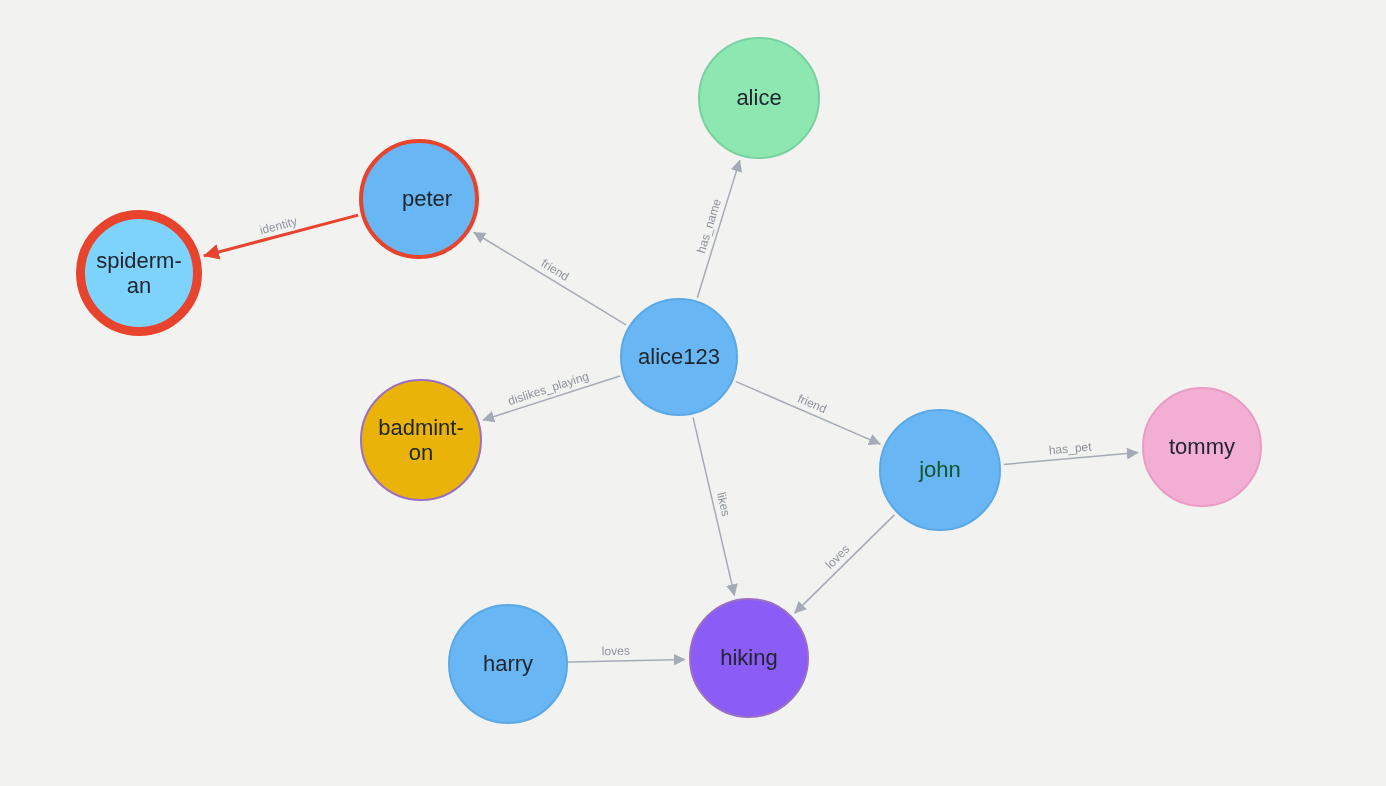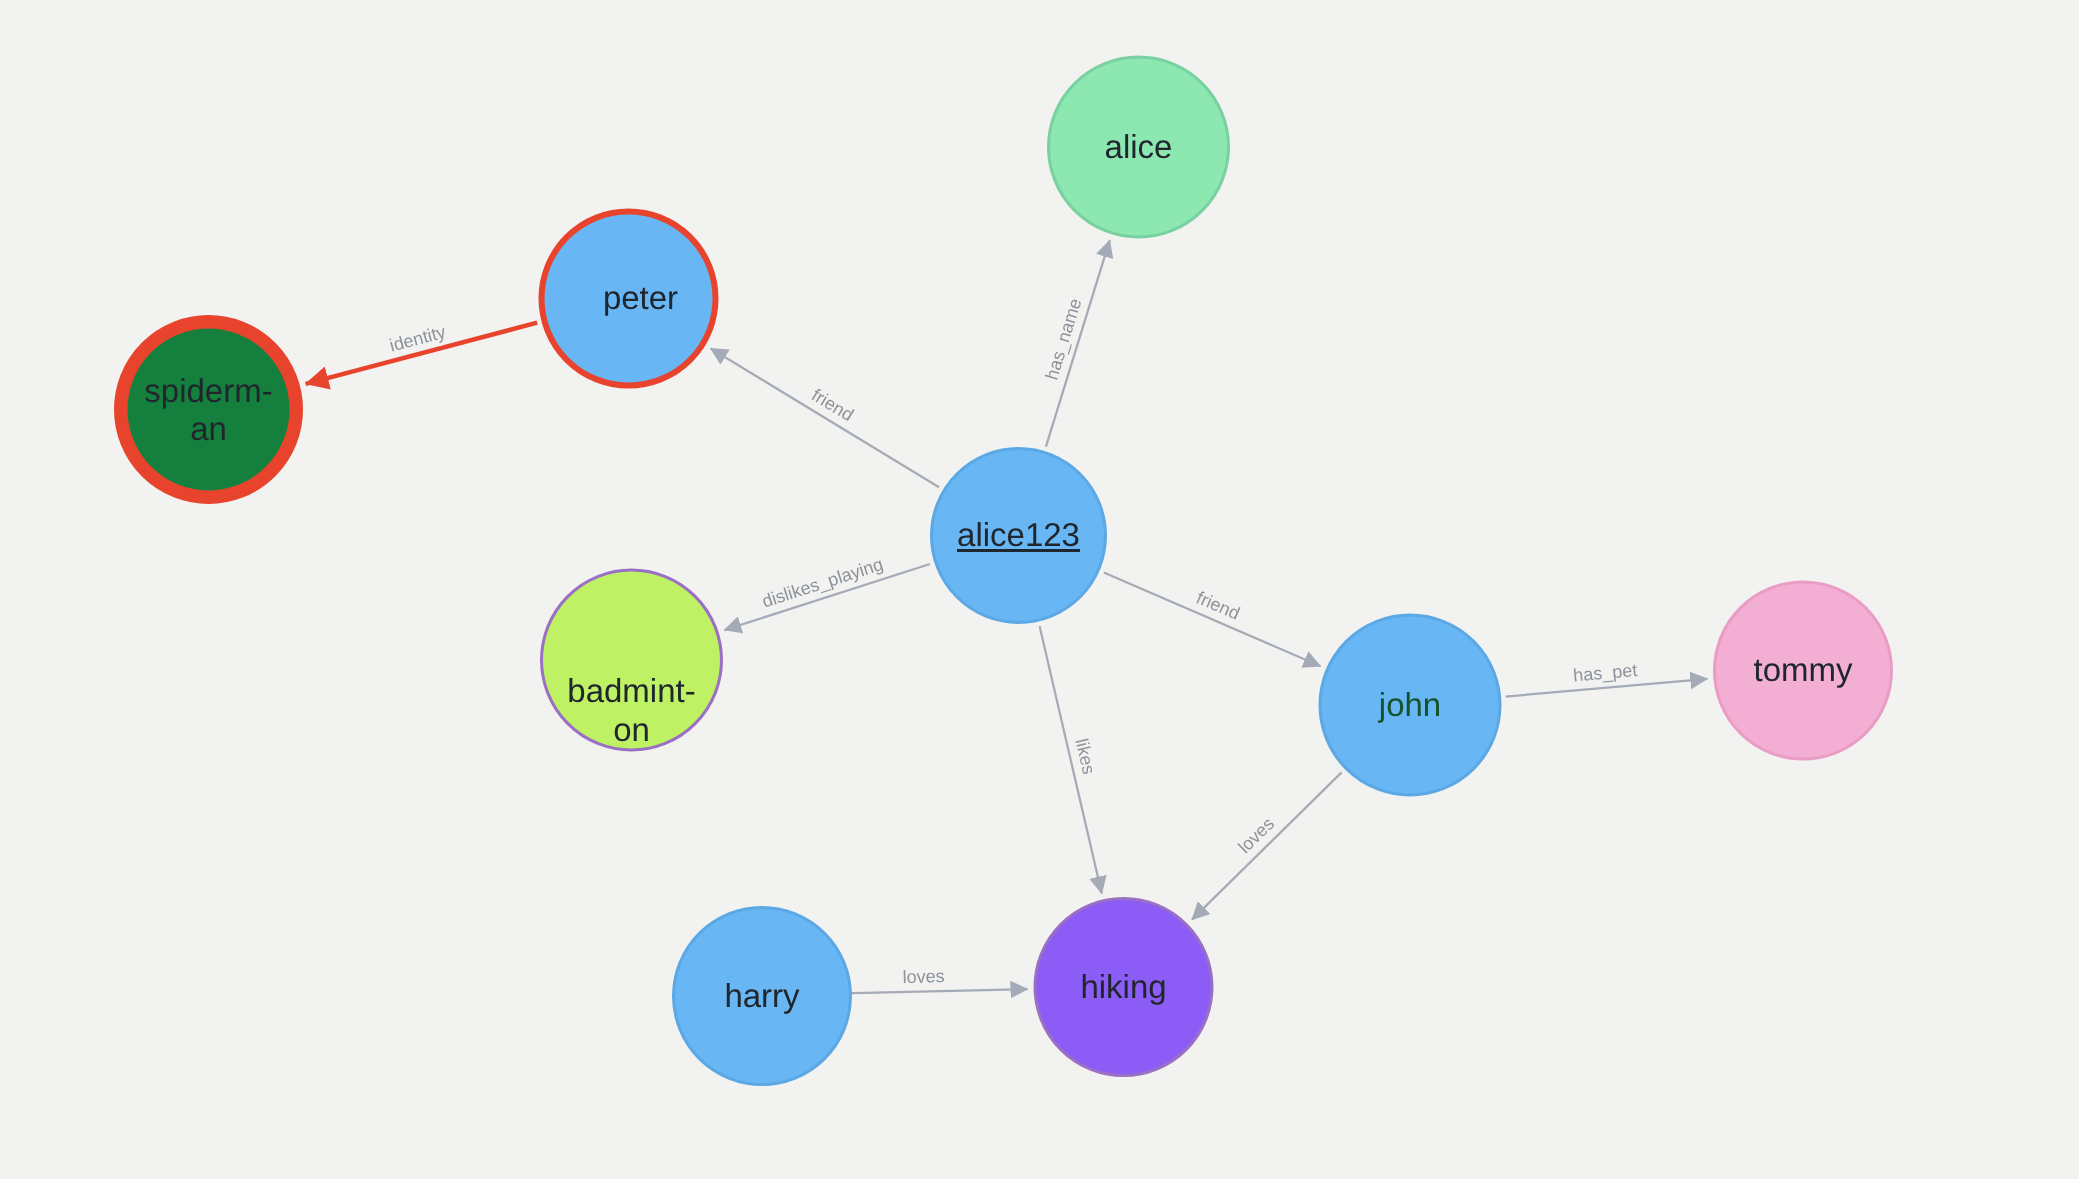--- a/index.html
+++ b/index.html
@@ -101,27 +101,27 @@
         <text class="edge-label" transform="translate(616.0001281102338,661.0113178541079) rotate(-1.2970413251270707)" y="-6" fill="#8d929b" stroke="#f2f2f0" stroke-width="4">loves</text>
       </g>
     </svg>
   <div class="nodes-layer" id="nodes-layer">
       <div class="node" style="left: 698px; top: 37px; width: 122px; height: 122px; background: rgb(141, 231, 177); border-color: rgb(121, 208, 160); border-width: 2px;">
         <span class="node-label" style="color: rgb(32, 38, 46);">alice</span>
       </div>
       <div class="node" style="left: 359px; top: 139px; width: 120px; height: 120px; background: rgb(104, 182, 243); border-color: rgb(232, 67, 44); border-width: 4px;">
         <span class="node-label" style="color: rgb(32, 38, 46); padding-left: 16px;">peter</span>
       </div>
-      <div class="node" style="left: 76px; top: 210px; width: 126px; height: 126px; background: #15803d; border-color: rgb(232, 67, 44); border-width: 9px;">
+      <div class="node" style="left: 76px; top: 210px; width: 126px; height: 126px; background: #7dd3fc; border-color: rgb(232, 67, 44); border-width: 9px;">
         <span class="node-label" style="color: rgb(32, 38, 46);">spiderm-<br>an</span>
       </div>
       <div class="node" style="left: 620px; top: 298px; width: 118px; height: 118px; background: rgb(104, 182, 243); border-color: rgb(91, 168, 229); border-width: 2px;">
-        <span class="node-label" style="color: rgb(32, 38, 46); text-decoration: underline;">alice123</span>
+        <span class="node-label" style="color: rgb(32, 38, 46);">alice123</span>
       </div>
-      <div class="node" style="left: 360px; top: 379px; width: 122px; height: 122px; background: #bef264; border-color: rgb(154, 111, 196); border-width: 2px; align-items: flex-end;">
+      <div class="node" style="left: 360px; top: 379px; width: 122px; height: 122px; background: #eab308; border-color: rgb(154, 111, 196); border-width: 2px;">
         <span class="node-label" style="color: rgb(32, 38, 46);">badmint-<br>on</span>
       </div>
       <div class="node" style="left: 879px; top: 409px; width: 122px; height: 122px; background: rgb(104, 182, 243); border-color: rgb(91, 168, 229); border-width: 2px;">
         <span class="node-label" style="color: #14532d;">john</span>
       </div>
       <div class="node" style="left: 1142px; top: 387px; width: 120px; height: 120px; background: rgb(243, 175, 211); border-color: rgb(234, 156, 197); border-width: 2px;">
         <span class="node-label" style="color: rgb(32, 38, 46);">tommy</span>
       </div>
       <div class="node" style="left: 689px; top: 598px; width: 120px; height: 120px; background: #8b5cf6; border-color: rgb(154, 111, 196); border-width: 2px;">
         <span class="node-label" style="color: rgb(32, 38, 46);">hiking</span>

